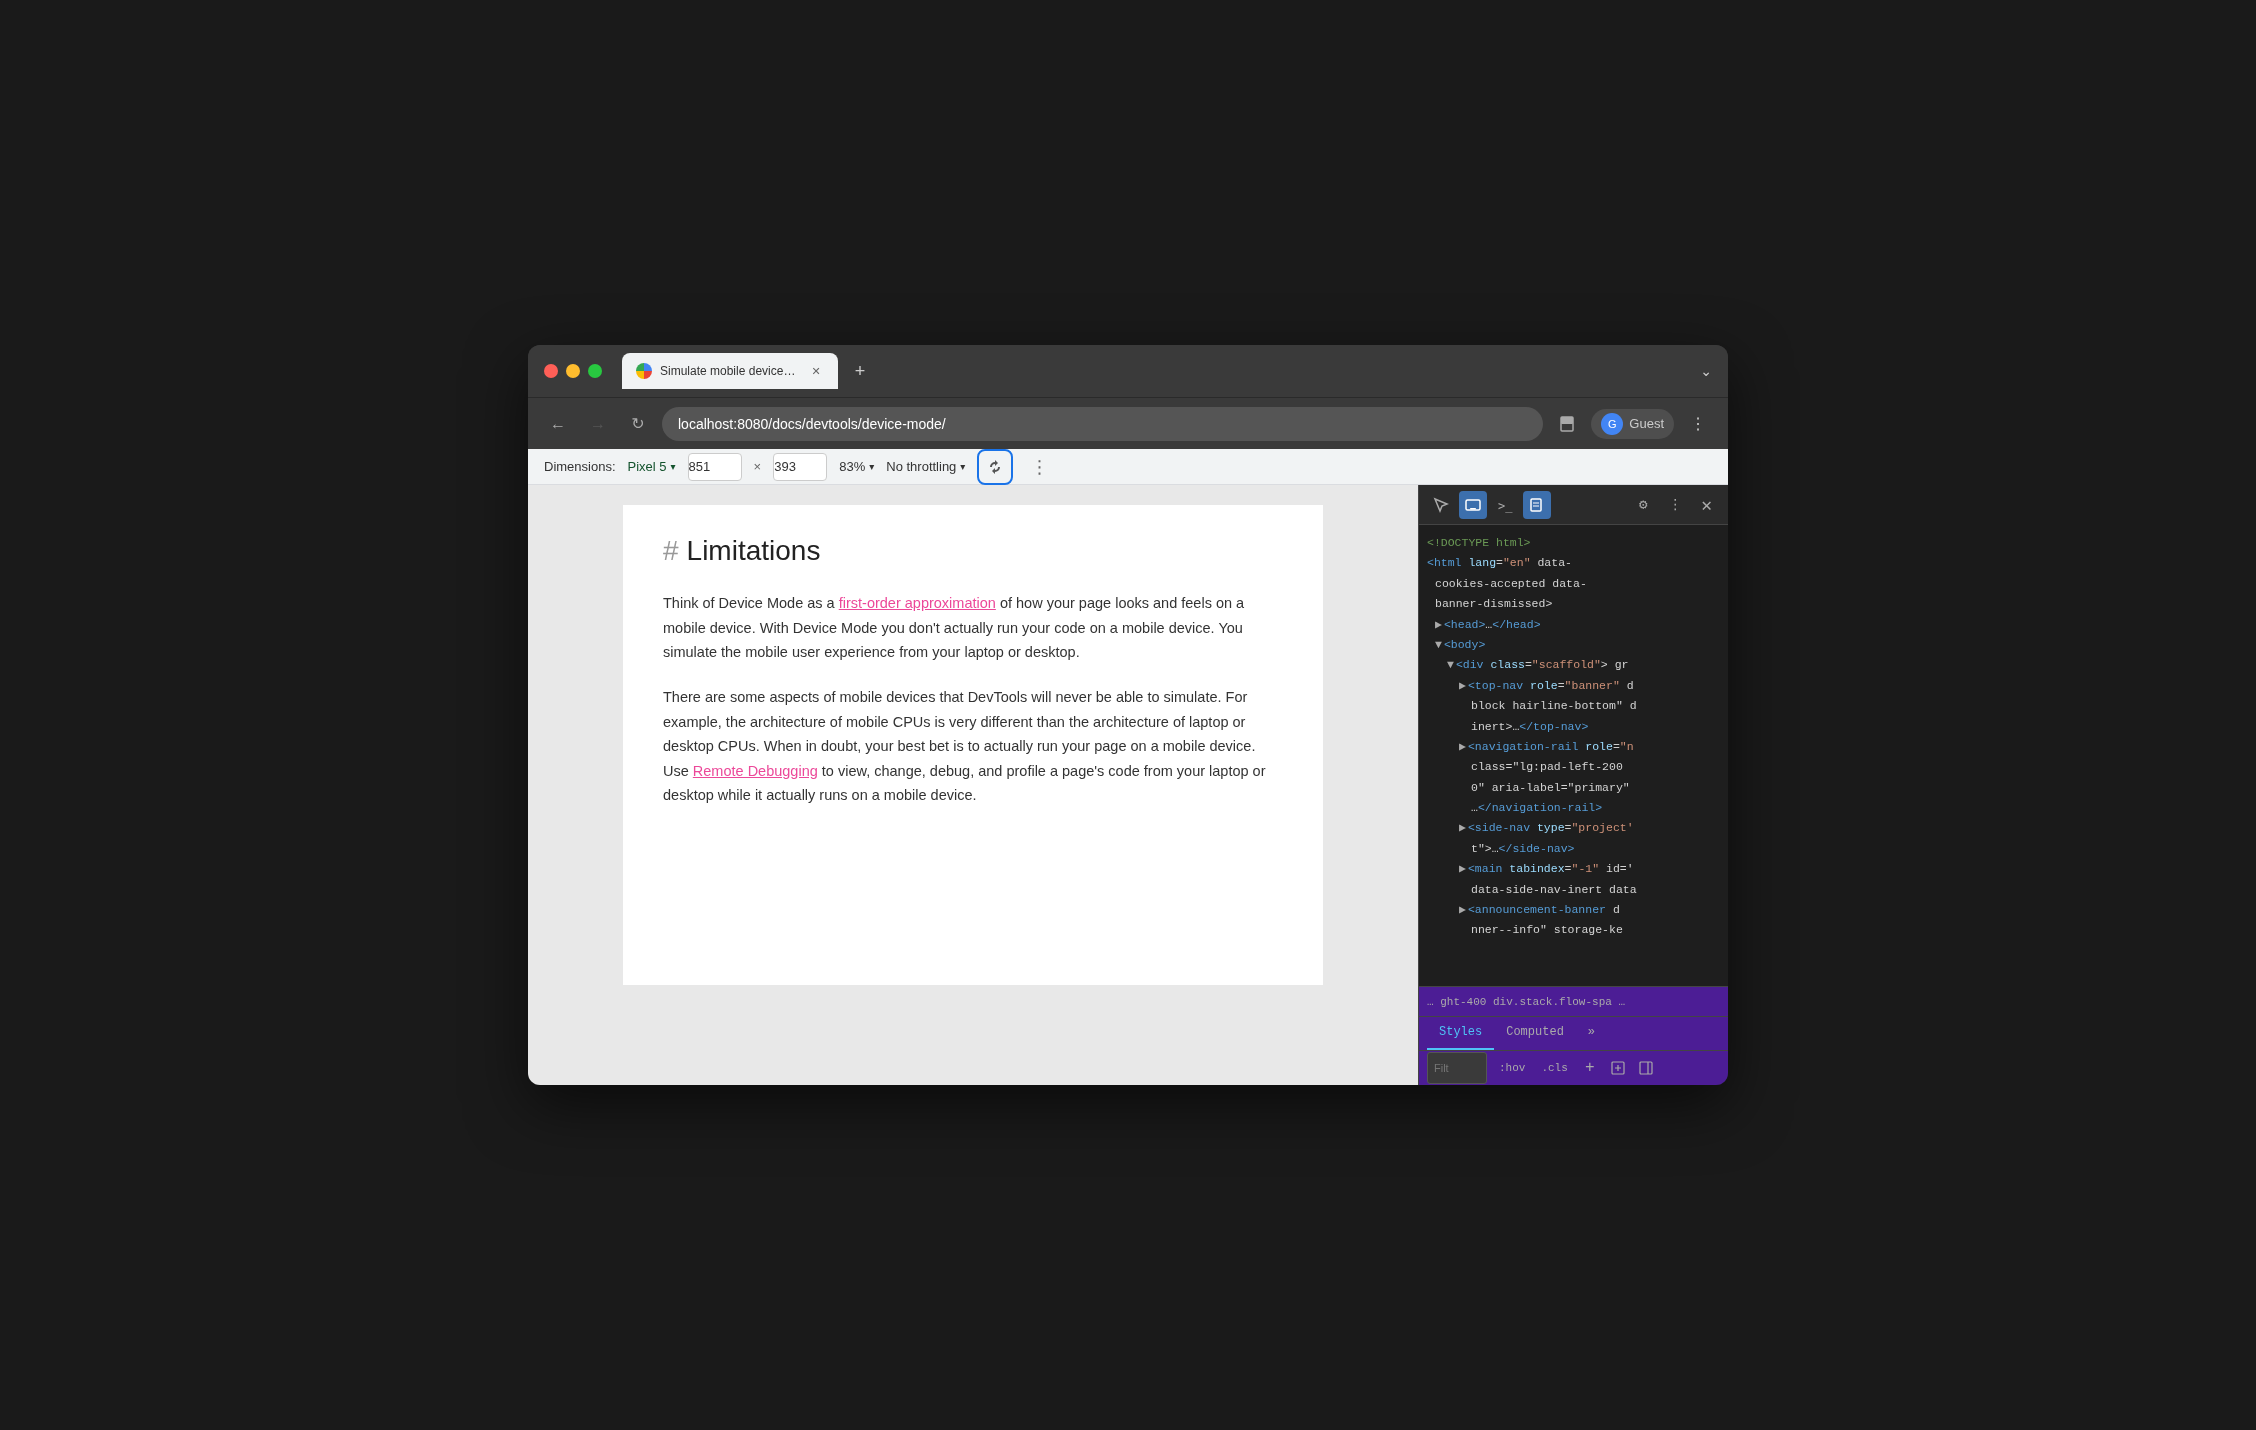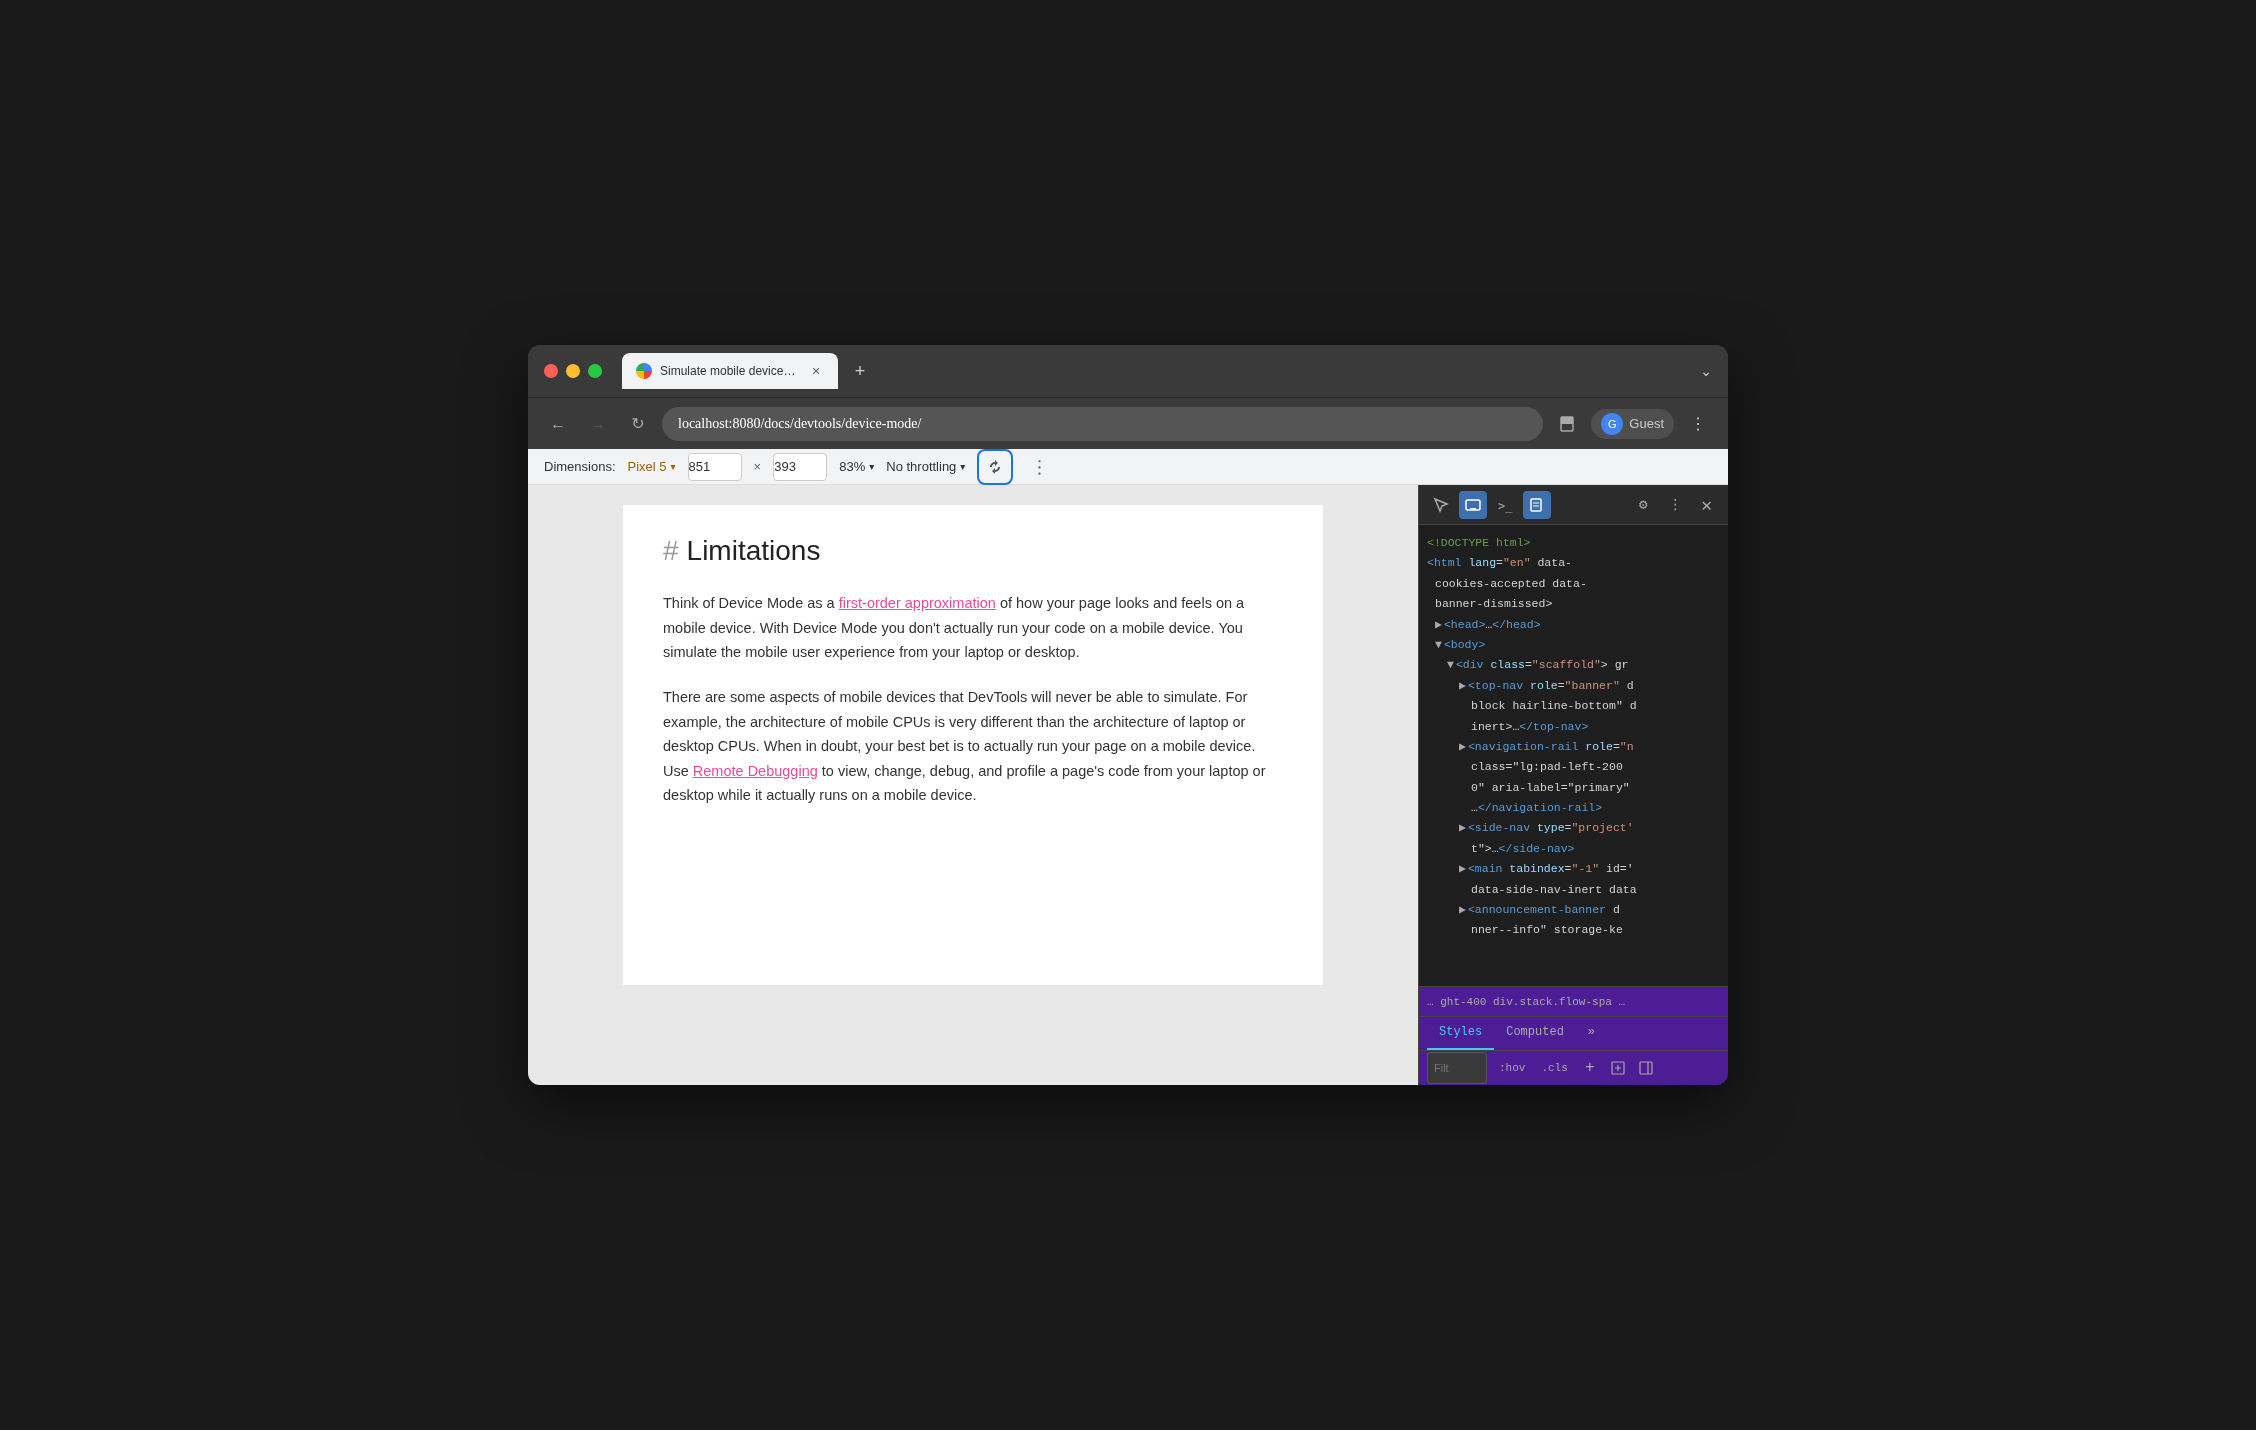--- a/index.html
+++ b/index.html
@@ -131,21 +131,20 @@
       background: #555;
       border: none;
       border-radius: 20px;
       height: 34px;
       padding: 0 16px;
       color: #fff;
       font-size: 14px;
       outline: none;
       display: flex;
       align-items: center;
-      font-family: Liberation Serif, serif;
     }
     .address-bar-right {
       display: flex;
       align-items: center;
       gap: 8px;
     }
     .addr-icon-btn {
       width: 32px;
       height: 32px;
       display: flex;
@@ -189,21 +188,21 @@
     }
     .dimensions-label {
       font-size: 13px;
       color: #333;
       white-space: nowrap;
     }
     .dimension-select {
       background: #f1f3f4;
       border: none;
       font-size: 13px;
-      color: #a16207;
+      color: #14532d;
       cursor: pointer;
       display: flex;
       align-items: center;
       gap: 4px;
     }
     .dimension-input {
       width: 54px;
       height: 28px;
       border: 1px solid #ccc;
       border-radius: 4px;

